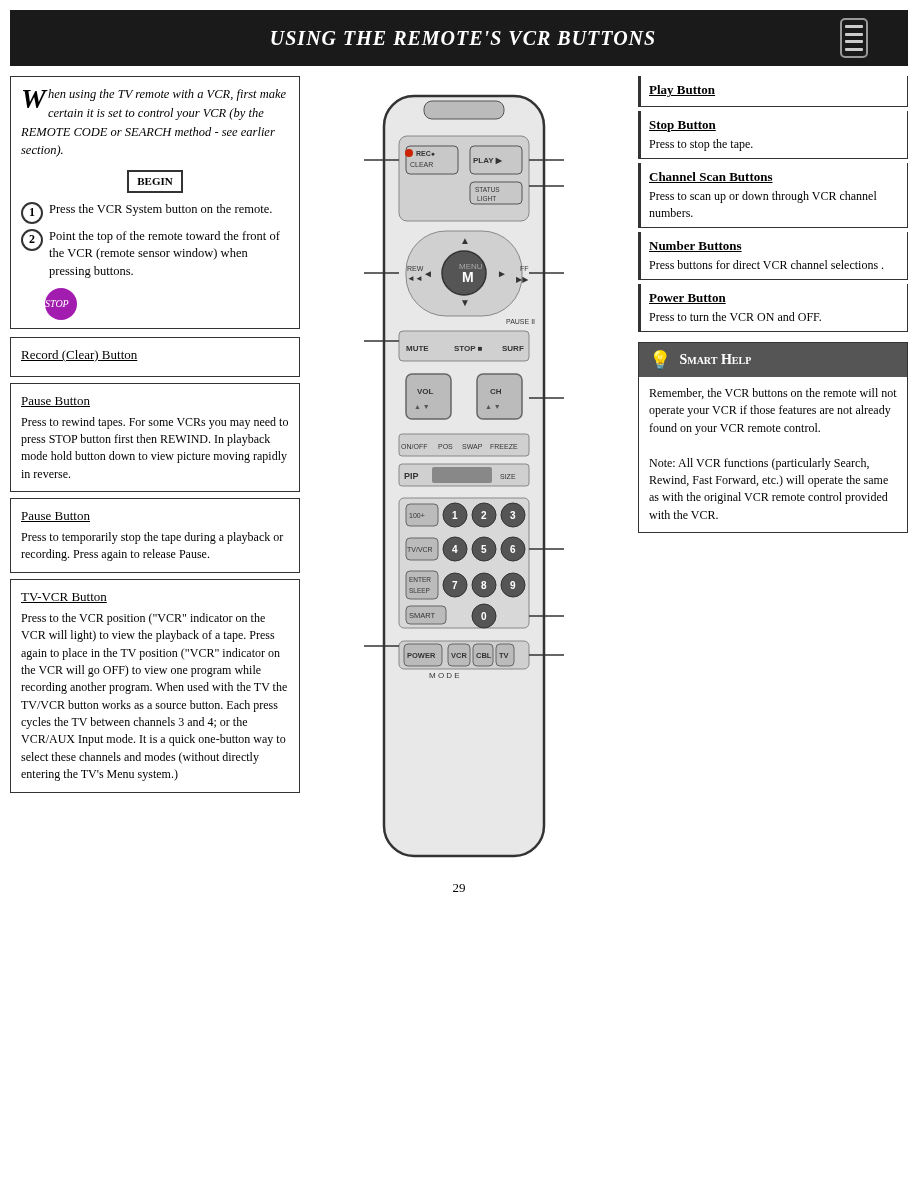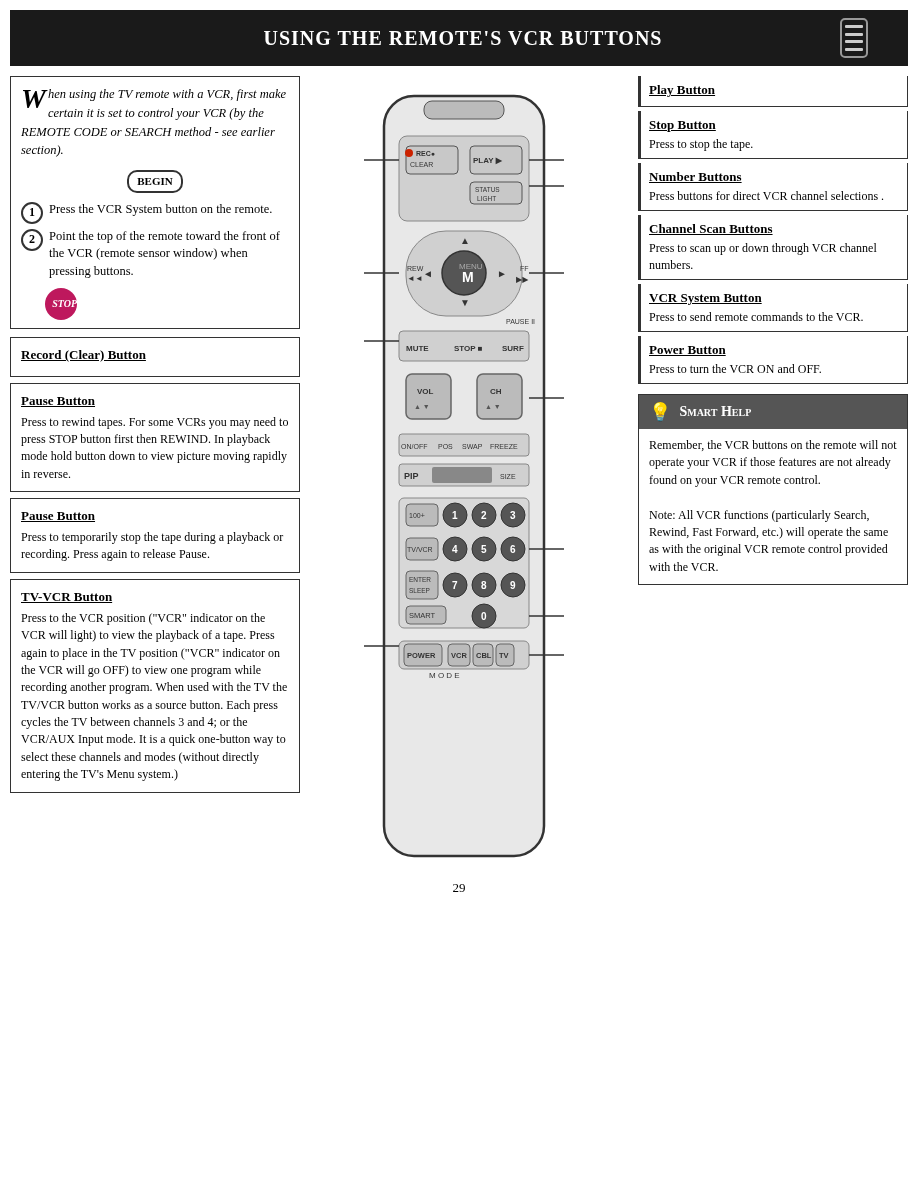--- a/index.html
+++ b/index.html
@@ -26,20 +26,21 @@
     .header-title {
       font-size: 20px;
       font-weight: bold;
       letter-spacing: 1px;
       text-transform: uppercase;
       flex: 1;
       text-align: center;
     }
     .header-title span.small-caps {
       font-variant: small-caps;
+      font-style: italic;
     }
     .remote-icon-header {
       width: 28px;
       height: 40px;
       border: 2px solid #999;
       border-radius: 5px;
       display: flex;
       flex-direction: column;
       justify-content: space-around;
       padding: 3px;
@@ -80,21 +81,21 @@
       font-size: 28px;
       font-weight: bold;
       font-style: italic;
       float: left;
       line-height: 1;
       margin-right: 2px;
     }
     .begin-badge {
       display: inline-block;
       border: 2px solid #333;
-      border-radius: 10px;
+      border-radius: 0;
       padding: 1px 8px;
       font-size: 11px;
       font-weight: bold;
       font-style: normal;
       margin: 4px 0;
     }
     .step-item {
       display: flex;
       align-items: flex-start;
       margin: 4px 0;
@@ -113,41 +114,41 @@
       font-weight: bold;
       font-size: 12px;
       flex-shrink: 0;
       margin-right: 6px;
       margin-top: 1px;
     }
     .stop-badge {
       display: inline-block;
       width: 32px;
       height: 32px;
-      background: #be185d;
+      background: #a21caf;
       border-radius: 50%;
       color: #fff;
       font-size: 10px;
-      font-weight: bold;
-      text-align: right;
+      font-weight: normal;
+      text-align: left;
       line-height: 32px;
       margin: 4px 0 0 24px;
     }
 
     
     .section-box {
       border: 1.5px solid #333;
       padding: 8px 10px;
       margin-bottom: 6px;
       font-size: 12px;
       line-height: 1.45;
     }
     .section-title {
       font-size: 13px;
-      font-weight: bold;
+      font-weight: normal;
       text-decoration: underline;
       margin-bottom: 3px;
     }
 
     
     .center-col {
       flex: 1;
       display: flex;
       align-items: flex-start;
       justify-content: center;
@@ -434,33 +435,29 @@
       <div class="right-label-title">Play Button</div>
     </div>
 
     <div class="right-label">
       <div class="right-label-title">Stop Button</div>
       <div>Press to stop the tape.</div>
     </div>
 
 
     <div class="right-label">
+      <div class="right-label-title">Channel Scan Buttons</div>
+      <div>Press to scan up or down through VCR channel numbers.</div>
+    </div>
+
+    <div class="right-label">
       <div class="right-label-title">Number Buttons</div>
       <div>Press buttons for direct VCR channel selections .</div>
     </div>
 
-    <div class="right-label">
-      <div class="right-label-title">Channel Scan Buttons</div>
-      <div>Press to scan up or down through VCR channel numbers.</div>
-    </div>
-
-    <div class="right-label">
-      <div class="right-label-title">VCR System Button</div>
-      <div>Press to send remote commands to the VCR.</div>
-    </div>
 
     <div class="right-label">
       <div class="right-label-title">Power Button</div>
       <div>Press to turn the VCR ON and OFF.</div>
     </div>
 
     <div class="smart-help">
       <div class="smart-help-header">
         <span class="bulb-icon">💡</span>
         <span style="font-variant: small-caps; font-size: 14px;">Smart Help</span>

